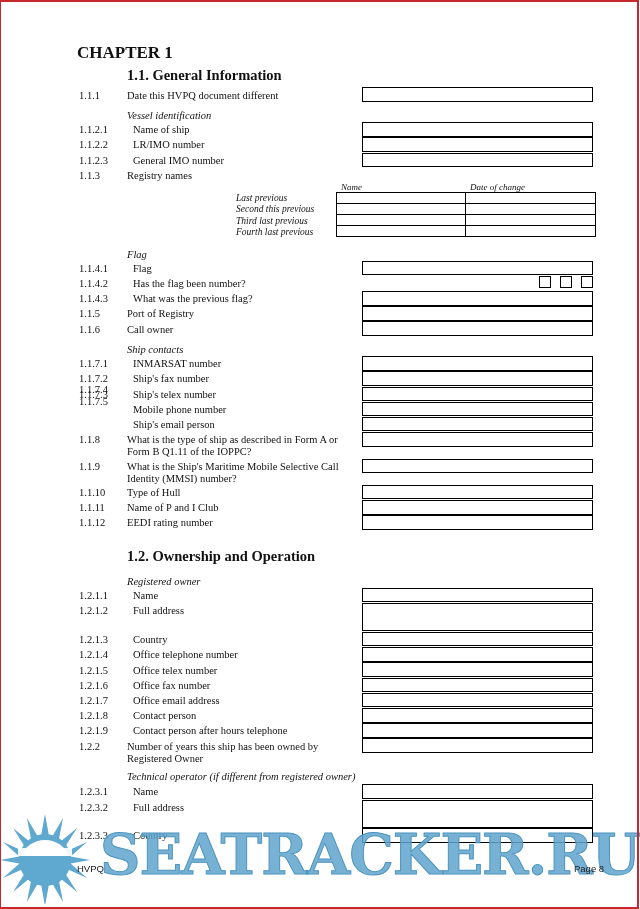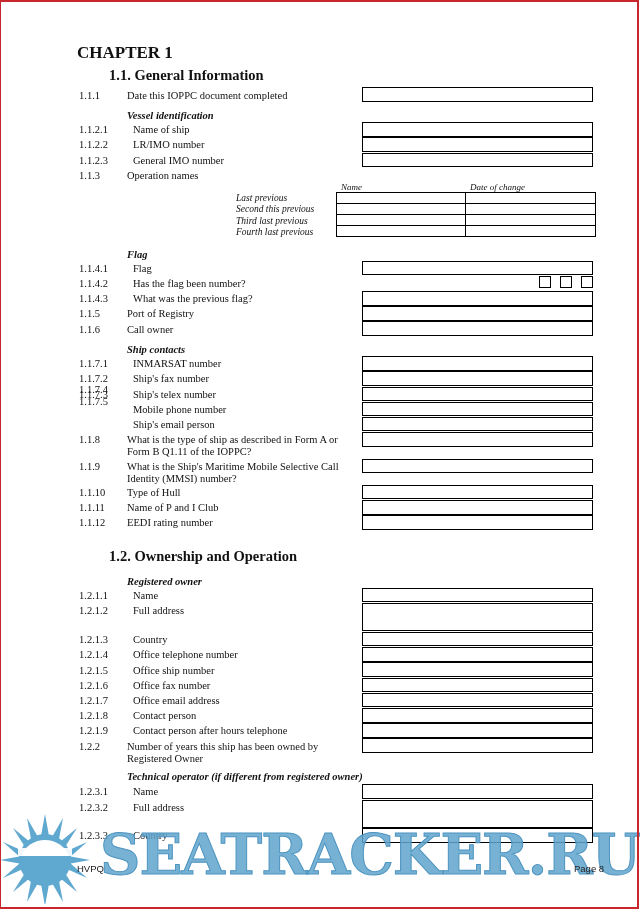--- a/index.html
+++ b/index.html
@@ -1,24 +1,24 @@
 <!DOCTYPE html>
 <html><head>
 <meta charset="utf-8">
 <style>
   html,body{margin:0;padding:0;}
   body{width:640px;height:909px;background:#fff;position:relative;overflow:hidden;font-family:"Liberation Serif","DejaVu Serif",serif;color:#111;}
   .frame{position:absolute;left:0;top:0;width:636px;height:905px;border:2px solid #c8282d;border-left-width:1px;box-sizing:content-box;pointer-events:none;z-index:5;}
   .abs{position:absolute;white-space:nowrap;}
   .chapter{left:77px;top:43px;font-size:17px;font-weight:bold;}
-  .section{left:109px;font-size:14.5px;font-weight:bold;}
+  .section{left:127px;font-size:14.5px;font-weight:bold;}
   .num{left:79px;font-size:10.5px;}
   .lbl{left:127px;font-size:10.5px;}
   .lbl.sub{left:133px;}
-  .ital{font-style:italic;font-weight:bold;}
+  .ital{font-style:italic;}
   .box{position:absolute;left:362px;width:231px;border:1px solid #000;background:#fff;box-sizing:border-box;}
   .box.thick-top{border-top-width:2px;}
   .cb{position:absolute;top:276px;width:12px;height:12px;border:1px solid #000;box-sizing:border-box;}
   .tbl{position:absolute;left:336px;top:192px;border-collapse:collapse;}
   .tbl td{border:1px solid #000;width:128px;height:10px;padding:0;}
   .tbl td + td{width:129px;}
   .colhdr{font-size:9px;font-style:italic;}
   .prev-lbl{left:236px;font-size:9.5px;font-style:italic;}
   .footer-l{left:77px;top:863px;font-family:"Liberation Sans",sans-serif;font-size:9.5px;color:#222;z-index:3;}
   .footer-r{left:574px;top:863px;font-family:"Liberation Sans",sans-serif;font-size:9.5px;color:#222;z-index:3;}
@@ -28,39 +28,39 @@
 </head>
 <body>
 
 <div class="frame"></div>
 
 <div class="abs chapter">CHAPTER 1</div>
 
 <div class="abs section" style="top:67px">1.1. General Information</div>
 
 <div class="abs num" style="top:90px">1.1.1</div>
-<div class="abs lbl" style="top:90px">Date this IOPPC document completed</div>
+<div class="abs lbl" style="top:90px">Date this HVPQ document different</div>
 <div class="box" style="top:87px;height:15px"></div>
 
 <div class="abs lbl ital" style="top:110px">Vessel identification</div>
 
 <div class="abs num" style="top:124px">1.1.2.1</div>
 <div class="abs lbl sub" style="top:124px">Name of ship</div>
 <div class="box" style="top:122px;height:15px"></div>
 
 <div class="abs num" style="top:139px">1.1.2.2</div>
 <div class="abs lbl sub" style="top:139px">LR/IMO number</div>
 <div class="box thick-top" style="top:136px;height:16px"></div>
 
 <div class="abs num" style="top:155px">1.1.2.3</div>
 <div class="abs lbl sub" style="top:155px">General IMO number</div>
 <div class="box" style="top:153px;height:14px"></div>
 
 <div class="abs num" style="top:170px">1.1.3</div>
-<div class="abs lbl" style="top:170px">Operation names</div>
+<div class="abs lbl" style="top:170px">Registry names</div>
 
 <div class="abs colhdr" style="left:341px;top:182px">Name</div>
 <div class="abs colhdr" style="left:470px;top:182px">Date of change</div>
 
 <div class="abs prev-lbl" style="top:193px">Last previous</div>
 <div class="abs prev-lbl" style="top:204px">Second this previous</div>
 <div class="abs prev-lbl" style="top:216px">Third last previous</div>
 <div class="abs prev-lbl" style="top:227px">Fourth last previous</div>
 
 <table class="tbl">
@@ -166,21 +166,21 @@
 
 <div class="abs num" style="top:634px">1.2.1.3</div>
 <div class="abs lbl sub" style="top:634px">Country</div>
 <div class="box" style="top:632px;height:14px"></div>
 
 <div class="abs num" style="top:649px">1.2.1.4</div>
 <div class="abs lbl sub" style="top:649px">Office telephone number</div>
 <div class="box" style="top:647px;height:15px"></div>
 
 <div class="abs num" style="top:665px">1.2.1.5</div>
-<div class="abs lbl sub" style="top:665px">Office ship number</div>
+<div class="abs lbl sub" style="top:665px">Office telex number</div>
 <div class="box thick-top" style="top:661px;height:16px"></div>
 
 <div class="abs num" style="top:680px">1.2.1.6</div>
 <div class="abs lbl sub" style="top:680px">Office fax number</div>
 <div class="box" style="top:678px;height:14px"></div>
 
 <div class="abs num" style="top:695px">1.2.1.7</div>
 <div class="abs lbl sub" style="top:695px">Office email address</div>
 <div class="box" style="top:693px;height:14px"></div>
 

